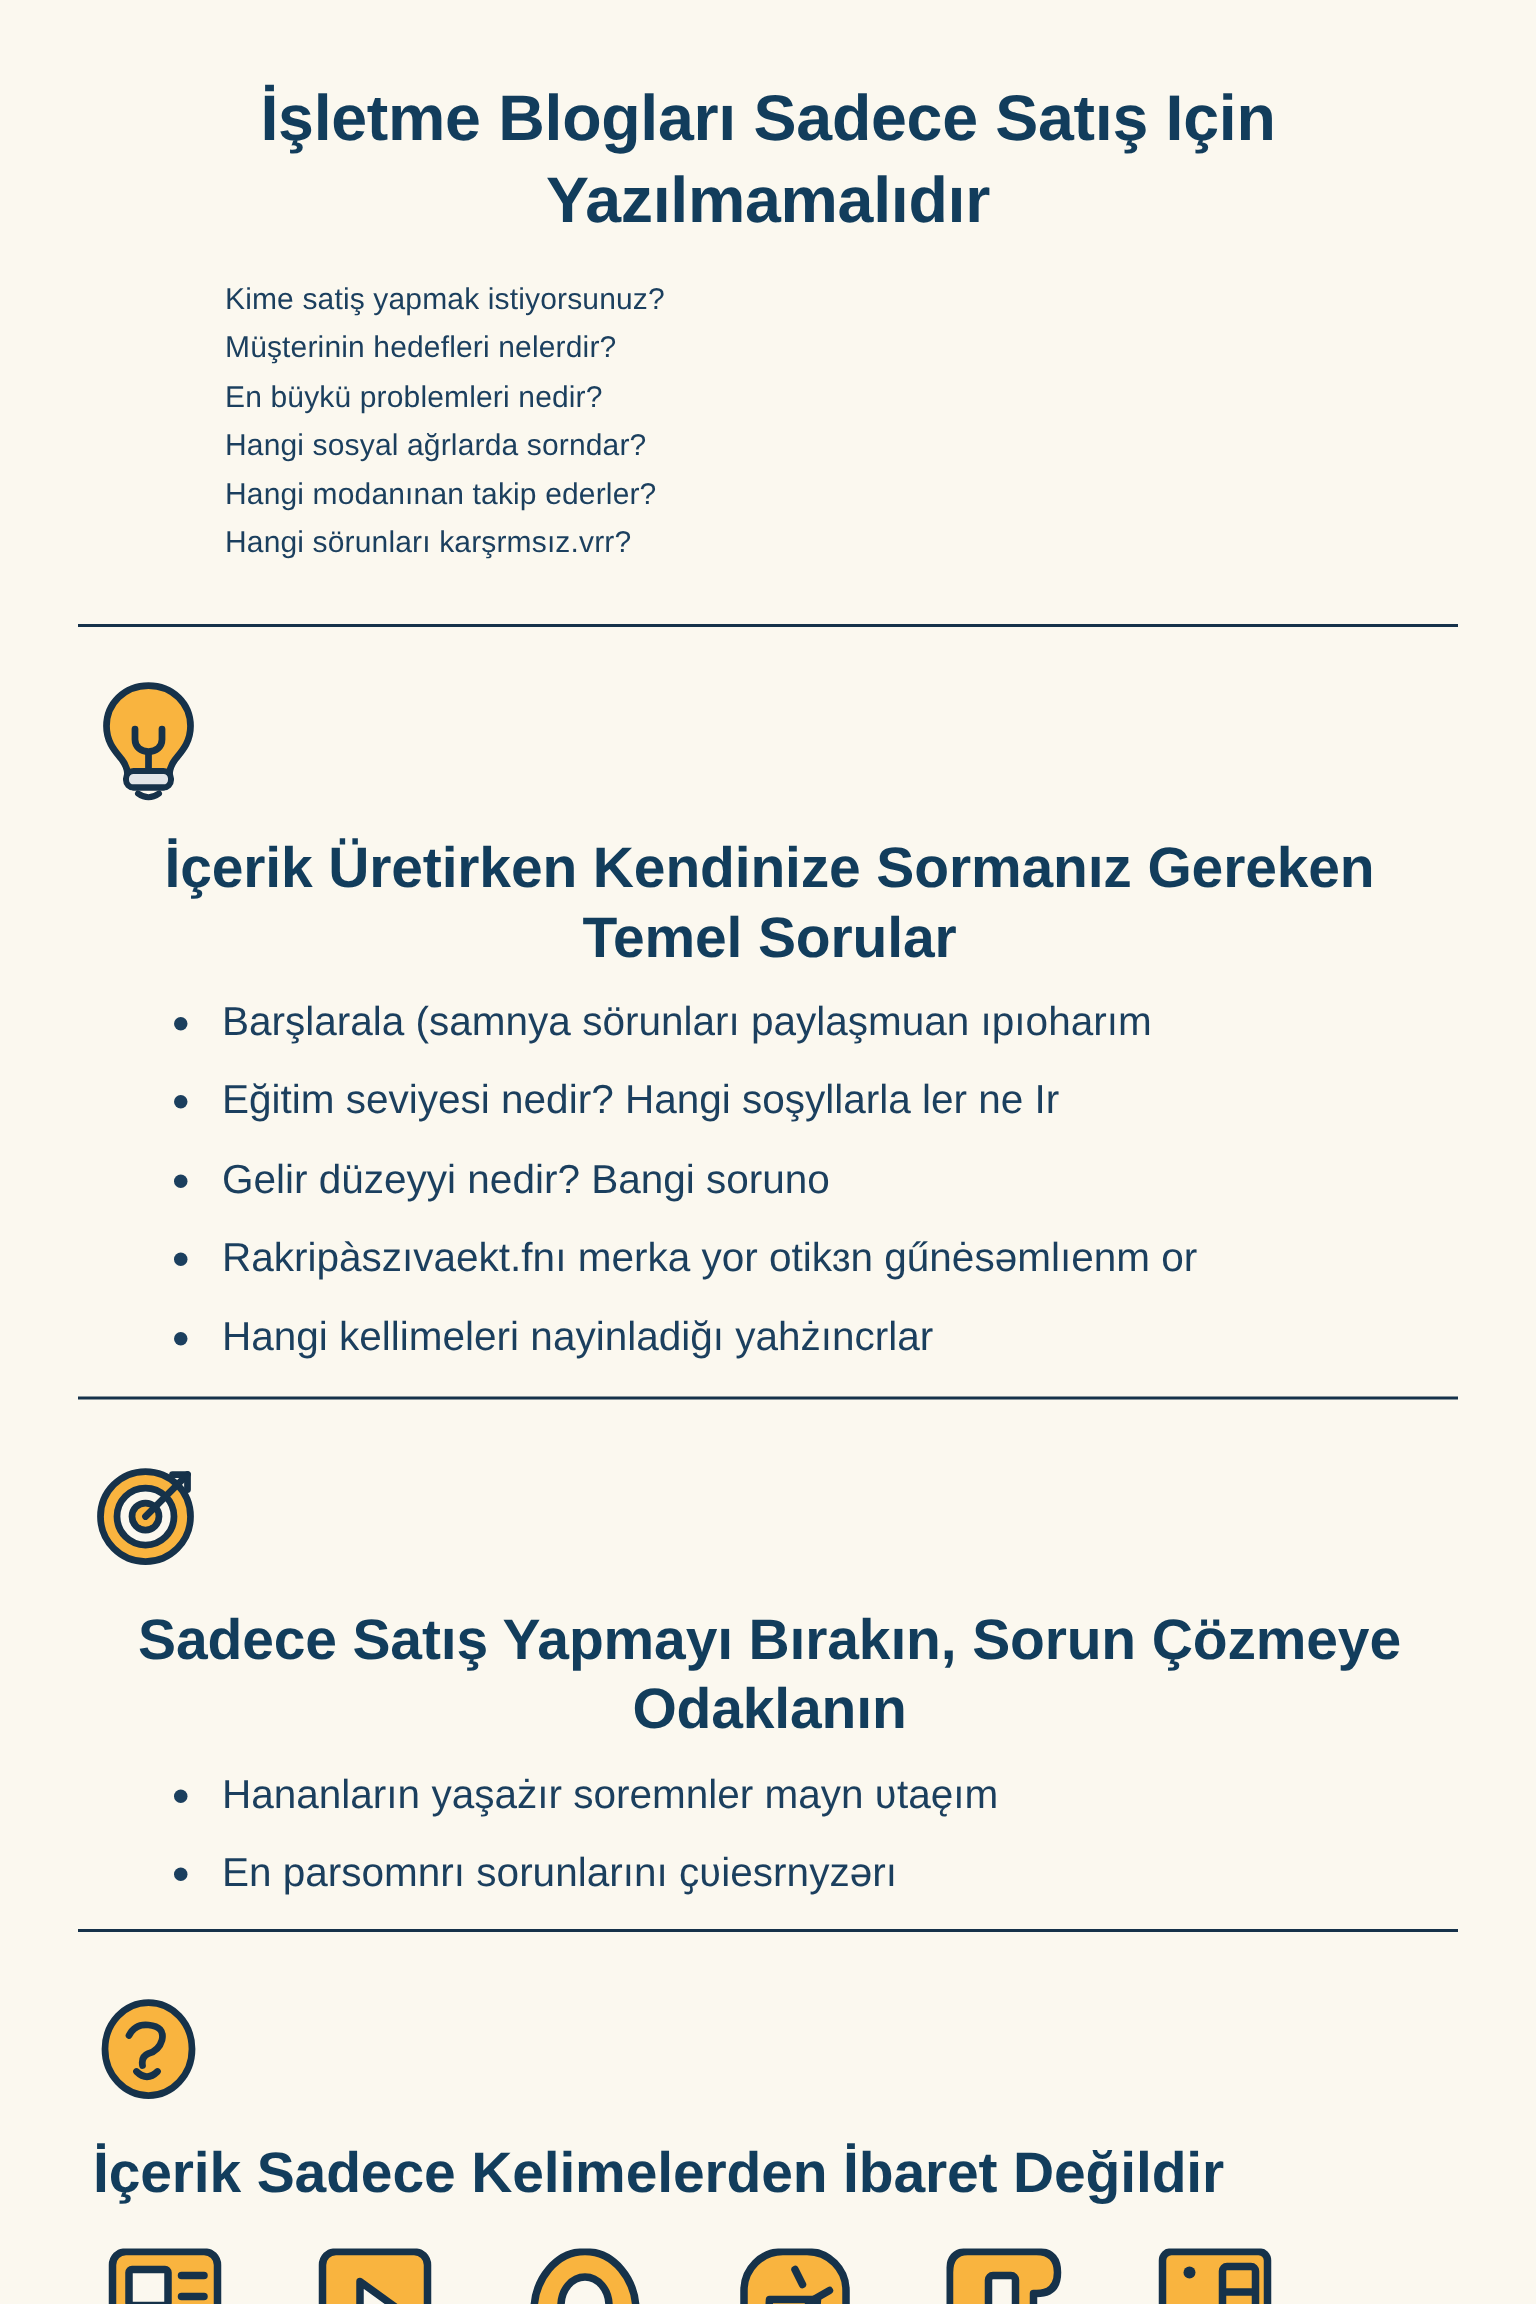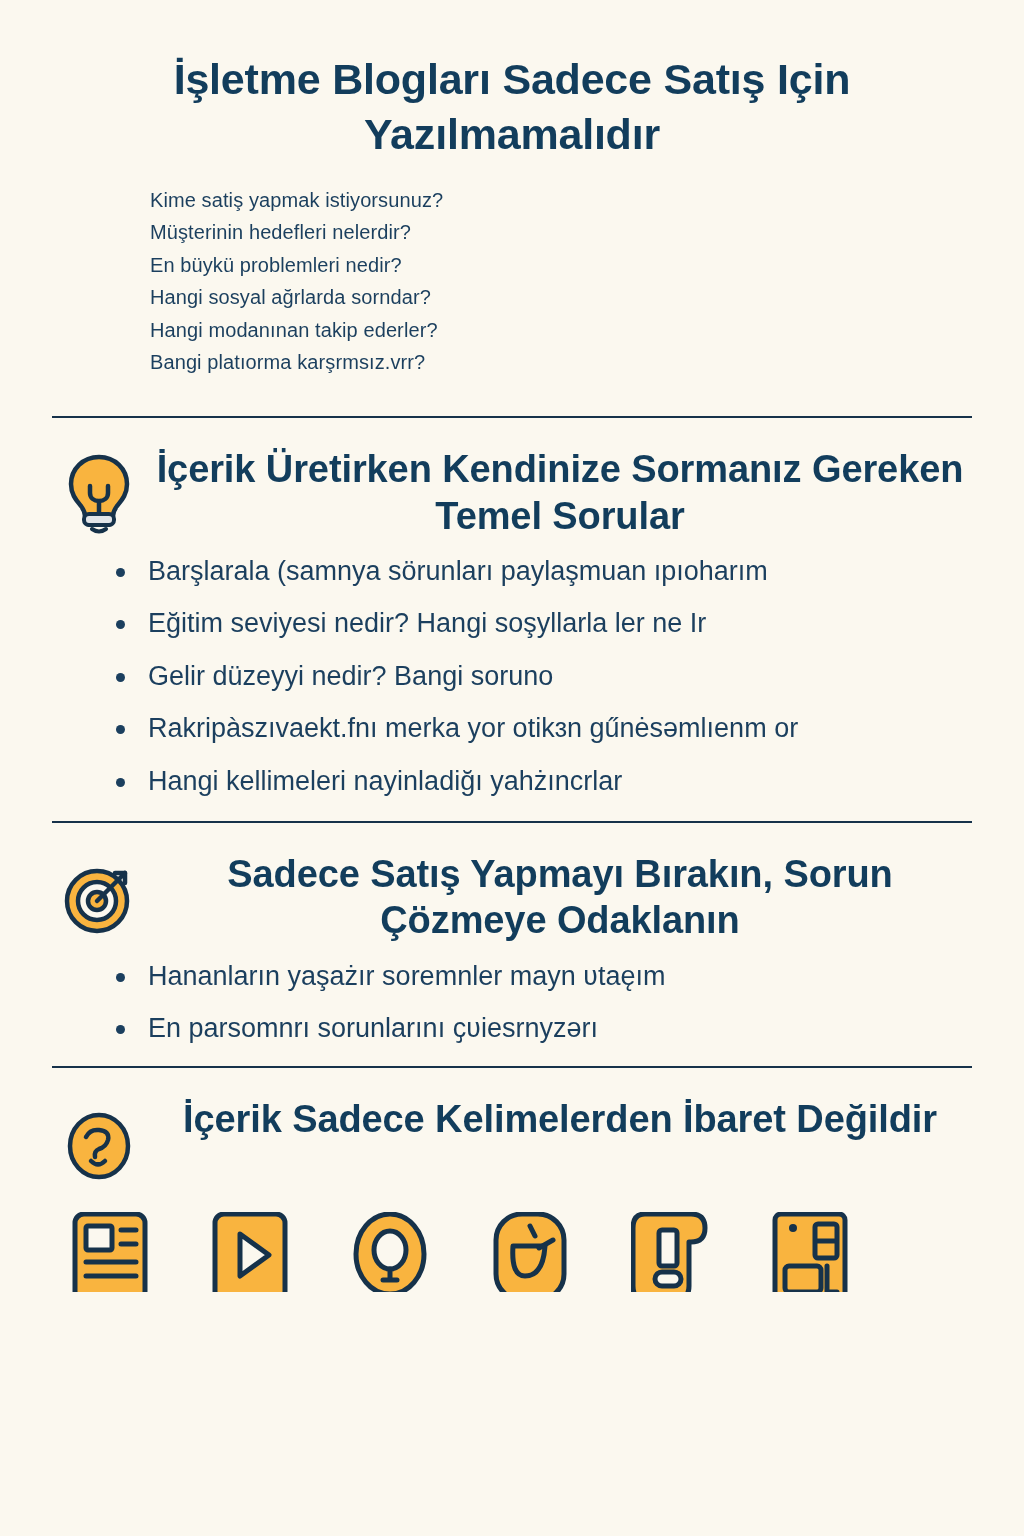--- a/index.html
+++ b/index.html
@@ -63,20 +63,21 @@
 
   
   .section {
     padding: 0;
   }
   .section-head {
     display: flex;
     align-items: flex-start;
     padding: 28px 40px 0 62px;
     gap: 20px;
+    flex-direction: column;
   }
   .section-icon {
     flex: 0 0 auto;
     width: 74px;
     height: 84px;
     display: flex;
     align-items: center;
     justify-content: center;
     margin-top: 6px;
   }
@@ -141,21 +142,21 @@
 <div class="page">
 
   <h1 class="main-title">İşletme Blogları Sadece Satış Için Yazılmamalıdır</h1>
 
   <ul class="intro-list">
     <li>Kime satiş yapmak istiyorsunuz?</li>
     <li>Müşterinin hedefleri nelerdir?</li>
     <li>En büykü problemleri nedir?</li>
     <li>Hangi sosyal ağrlarda sorndar?</li>
     <li>Hangi modanınan takip ederler?</li>
-    <li>Bangi platıorma karşrmsız.vrr?</li>
+    <li>Hangi sörunları karşrmsız.vrr?</li>
   </ul>
 
   <div class="divider d1"></div>
 
   <div class="section">
     <div class="section-head">
       <div class="section-icon">
         <svg width="66" height="82" viewBox="0 0 66 82">
           <path d="M33 4 C17 4 5 16 5 31 c0 11 6 17 10 22 3 4 4 7 4 10 h28 c0-3 1-6 4-10 4-5 10-11 10-22 C61 16 49 4 33 4 Z" fill="#f9b43f" stroke="#16324a" stroke-width="4.5" stroke-linejoin="round"></path>
           <path d="M24 33 v7 c0 5 4 8 9 8 s9-3 9-8 v-7" fill="none" stroke="#16324a" stroke-width="4.5" stroke-linecap="round"></path>

